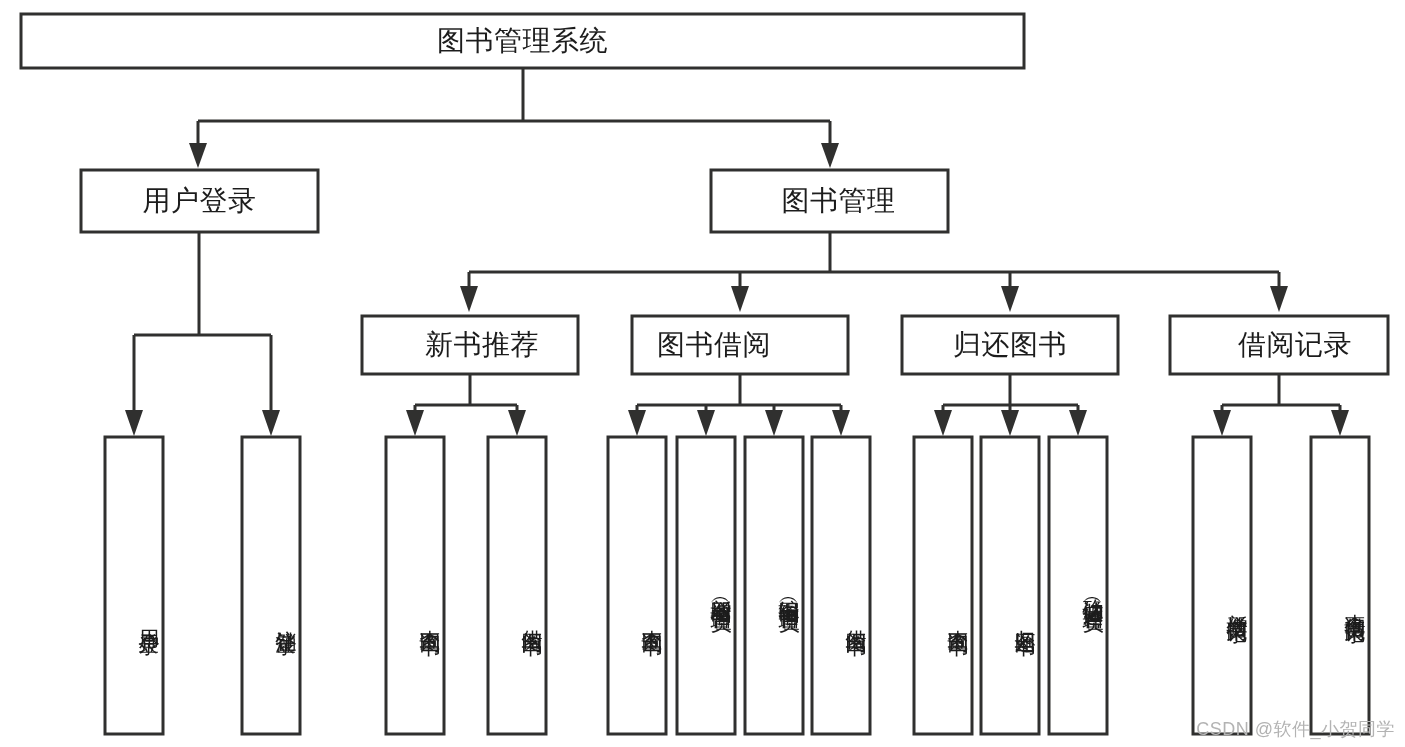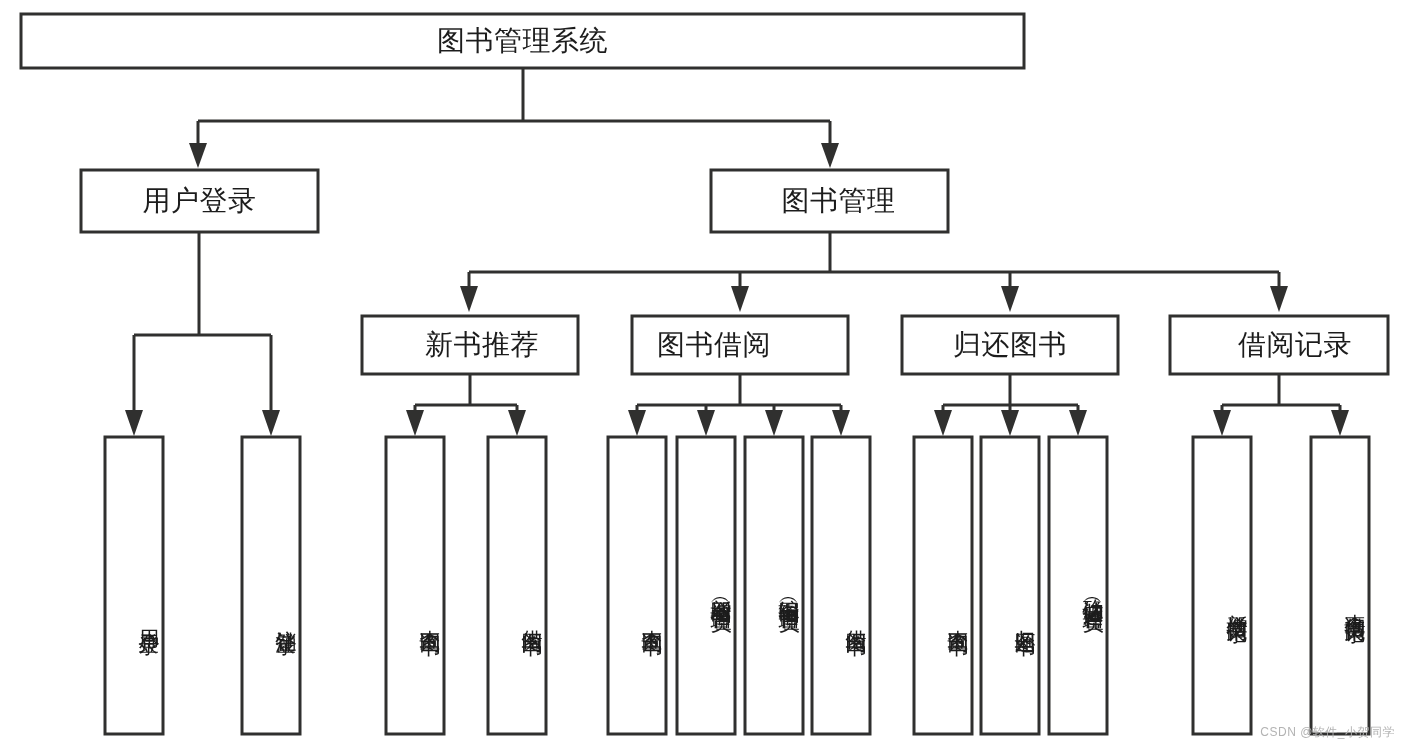--- a/index.html
+++ b/index.html
@@ -65,21 +65,21 @@
     letter-spacing: 2px;
     align-items: flex-start;
     justify-content: center;
     padding-top: 6px;
     box-sizing: border-box;
   }
   #watermark {
     position: absolute;
     right: 10px;
     bottom: 6px;
-    font-size: 12px;
+    font-size: 18px;
     color: #b3b3b3;
     font-family: "Liberation Sans", "DejaVu Sans", sans-serif;
     white-space: nowrap;
     letter-spacing: 0.5px;
   }
 </style>
 </head>
 <body>
 
 <div id="diagram-root">

